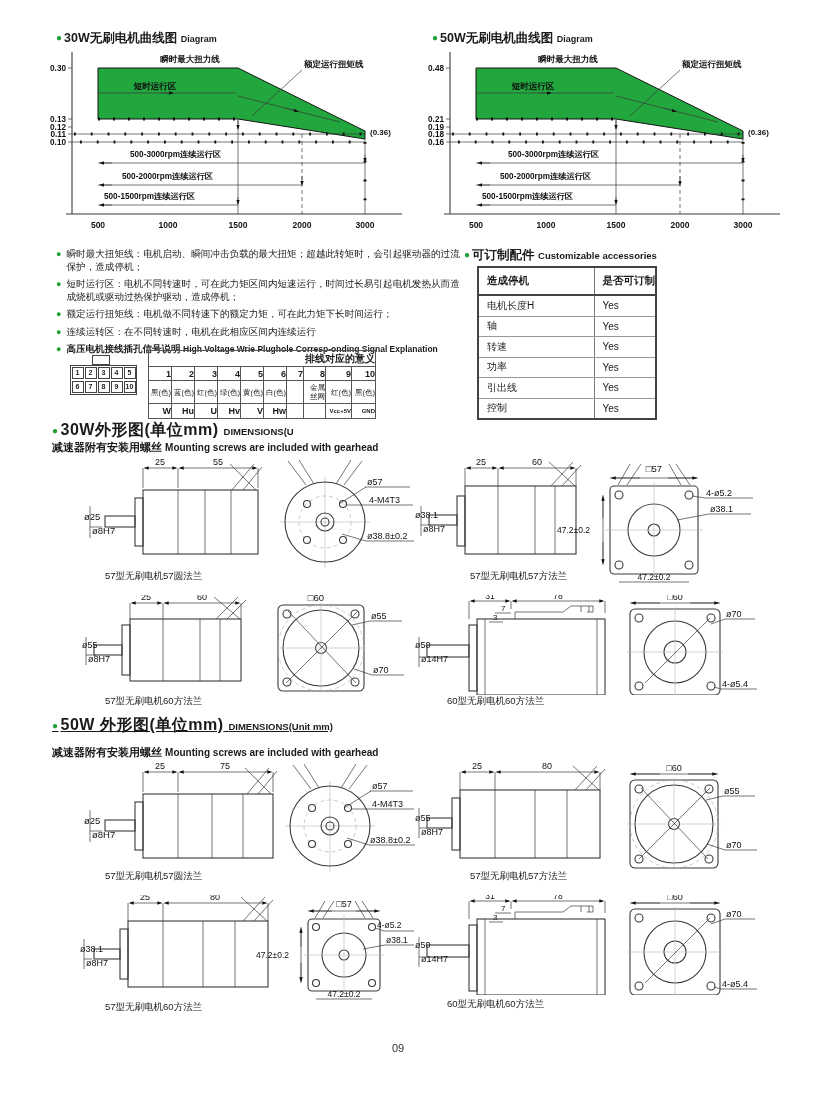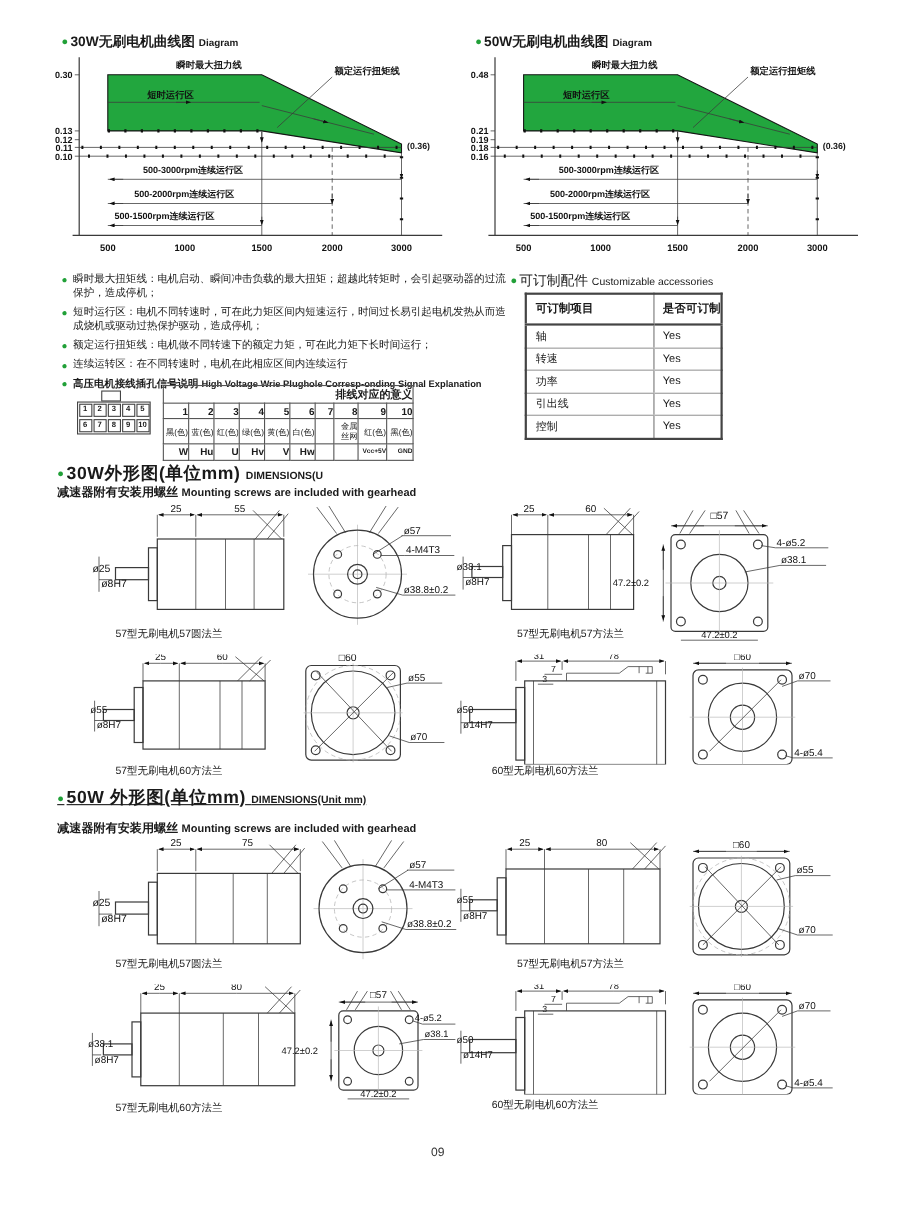--- a/index.html
+++ b/index.html
@@ -6,21 +6,21 @@
   body{width:820px;height:1101px;position:relative;font-family:"Liberation Sans","DejaVu Sans",sans-serif;color:#1a1a1a;}
   .abs{position:absolute;}
   
   .chart-title{font-size:12.5px;font-weight:bold;white-space:nowrap;}
   .chart-title .en{font-size:9px;}
   .dot{color:#21a038;font-size:10px;margin-right:2px;vertical-align:1px;}
   .sec-h1{font-size:16px;font-weight:bold;white-space:nowrap;letter-spacing:.5px;}
   .sec-h1 .en{font-size:9.5px;letter-spacing:0;}
   .sec-sub{font-size:11px;font-weight:bold;white-space:nowrap;}
   .sec-sub .en{font-size:10px;font-weight:bold;}
-  .acc-title{font-size:12.5px;font-weight:normal;white-space:nowrap;}
+  .acc-title{font-size:12.5px;font-weight:bold;white-space:nowrap;}
   .acc-title .en{font-size:9.5px;}
   
   .note{display:flex;font-size:9.6px;line-height:12.5px;margin-bottom:5px;width:412px;}
   .note .b{color:#21a038;font-size:9px;margin-right:5px;line-height:12px;flex:0 0 auto;}
   .note.bold{font-weight:bold;font-size:9.5px;}
   .note .en-s{font-size:8.5px;font-weight:bold;}
   
   table.wire{border-collapse:collapse;table-layout:fixed;}
   table.wire td{border:1px solid #555;text-align:right;padding:0;overflow:hidden;}
   table.wire .hd{font-weight:bold;font-size:10px;height:15px;}
@@ -309,23 +309,27 @@
 <div class="abs acc-title" style="left:464px;top:247px;">
   <span class="dot">●</span><span>可订制配件</span> <span class="en">Customizable accessories</span>
 </div>
 <table class="acc abs" style="left:477px;top:266px;">
   <colgroup>
       <col style="width:116px">
       <col style="width:62px">
     </colgroup>
   <tbody>
       <tr class="h">
-    <td>可订制项目</td>
+    <td>造成停机</td>
     <td class="v">是否可订制</td>
   </tr>
+  <tr>
+        <td>电机长度H</td>
+        <td class="v">Yes</td>
+      </tr>
   <tr>
         <td>轴</td>
         <td class="v">Yes</td>
       </tr>
   <tr>
         <td>转速</td>
         <td class="v">Yes</td>
       </tr>
   <tr>
         <td>功率</td>

